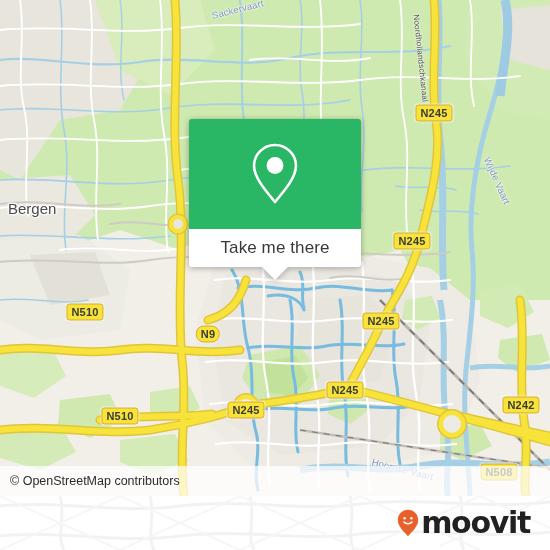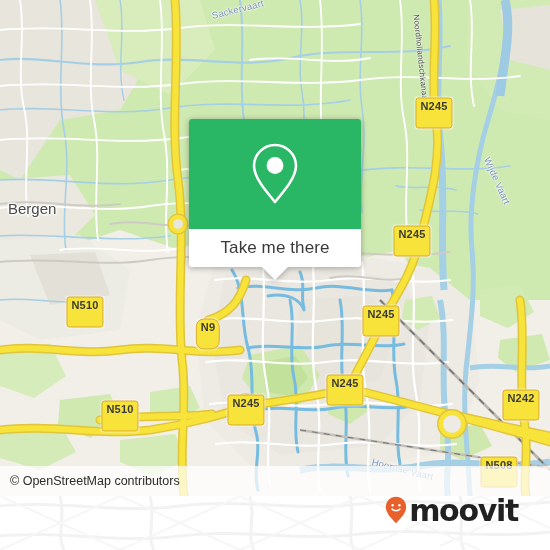--- a/index.html
+++ b/index.html
@@ -35,21 +35,21 @@
 
   
   .shield{
     position:absolute;
     background:#f7e33a;
     border:1.5px solid #d9a82b;
     border-radius:3px;
     color:#3b3b37;
     font-size:11px;
     font-weight:bold;
-    padding:1px 4px 16px 4px;
+    padding:1px 4px 2px 4px;
     line-height:12px;
     letter-spacing:.2px;
     font-family:"Liberation Sans", sans-serif;
     box-shadow:0 0 2px rgba(255,255,255,.9);
     transform:translate(-50%,-50%);
     white-space:nowrap;
   }
 
   
   #callout{
@@ -104,22 +104,22 @@
     position:absolute;left:0;top:496px;width:550px;height:54px;
     background:#ffffff;overflow:hidden;
   }
   #footer-ghost{position:absolute;left:0;top:0;width:550px;height:54px;opacity:.35;}
   #footer-address{
     position:absolute;left:20px;top:0;height:54px;
     display:flex;align-items:center;
     font-size:15px;color:#2b2b2b;letter-spacing:.1px;
   }
   #brand{
-    position:absolute;right:32px;top:0;height:54px;
-    display:flex;align-items:flex-start;gap:2px;
+    position:absolute;right:20px;top:0;height:54px;
+    display:flex;align-items:center;gap:2px;
   }
   #brand-pin{width:22px;height:28px;display:block;}
   #brand-word{
     font-size:30px;color:#212121;font-weight:bold;letter-spacing:-1.3px;
     font-family:"DejaVu Sans", sans-serif;line-height:30px;
   }
 </style>
 </head>
 <body>
 

